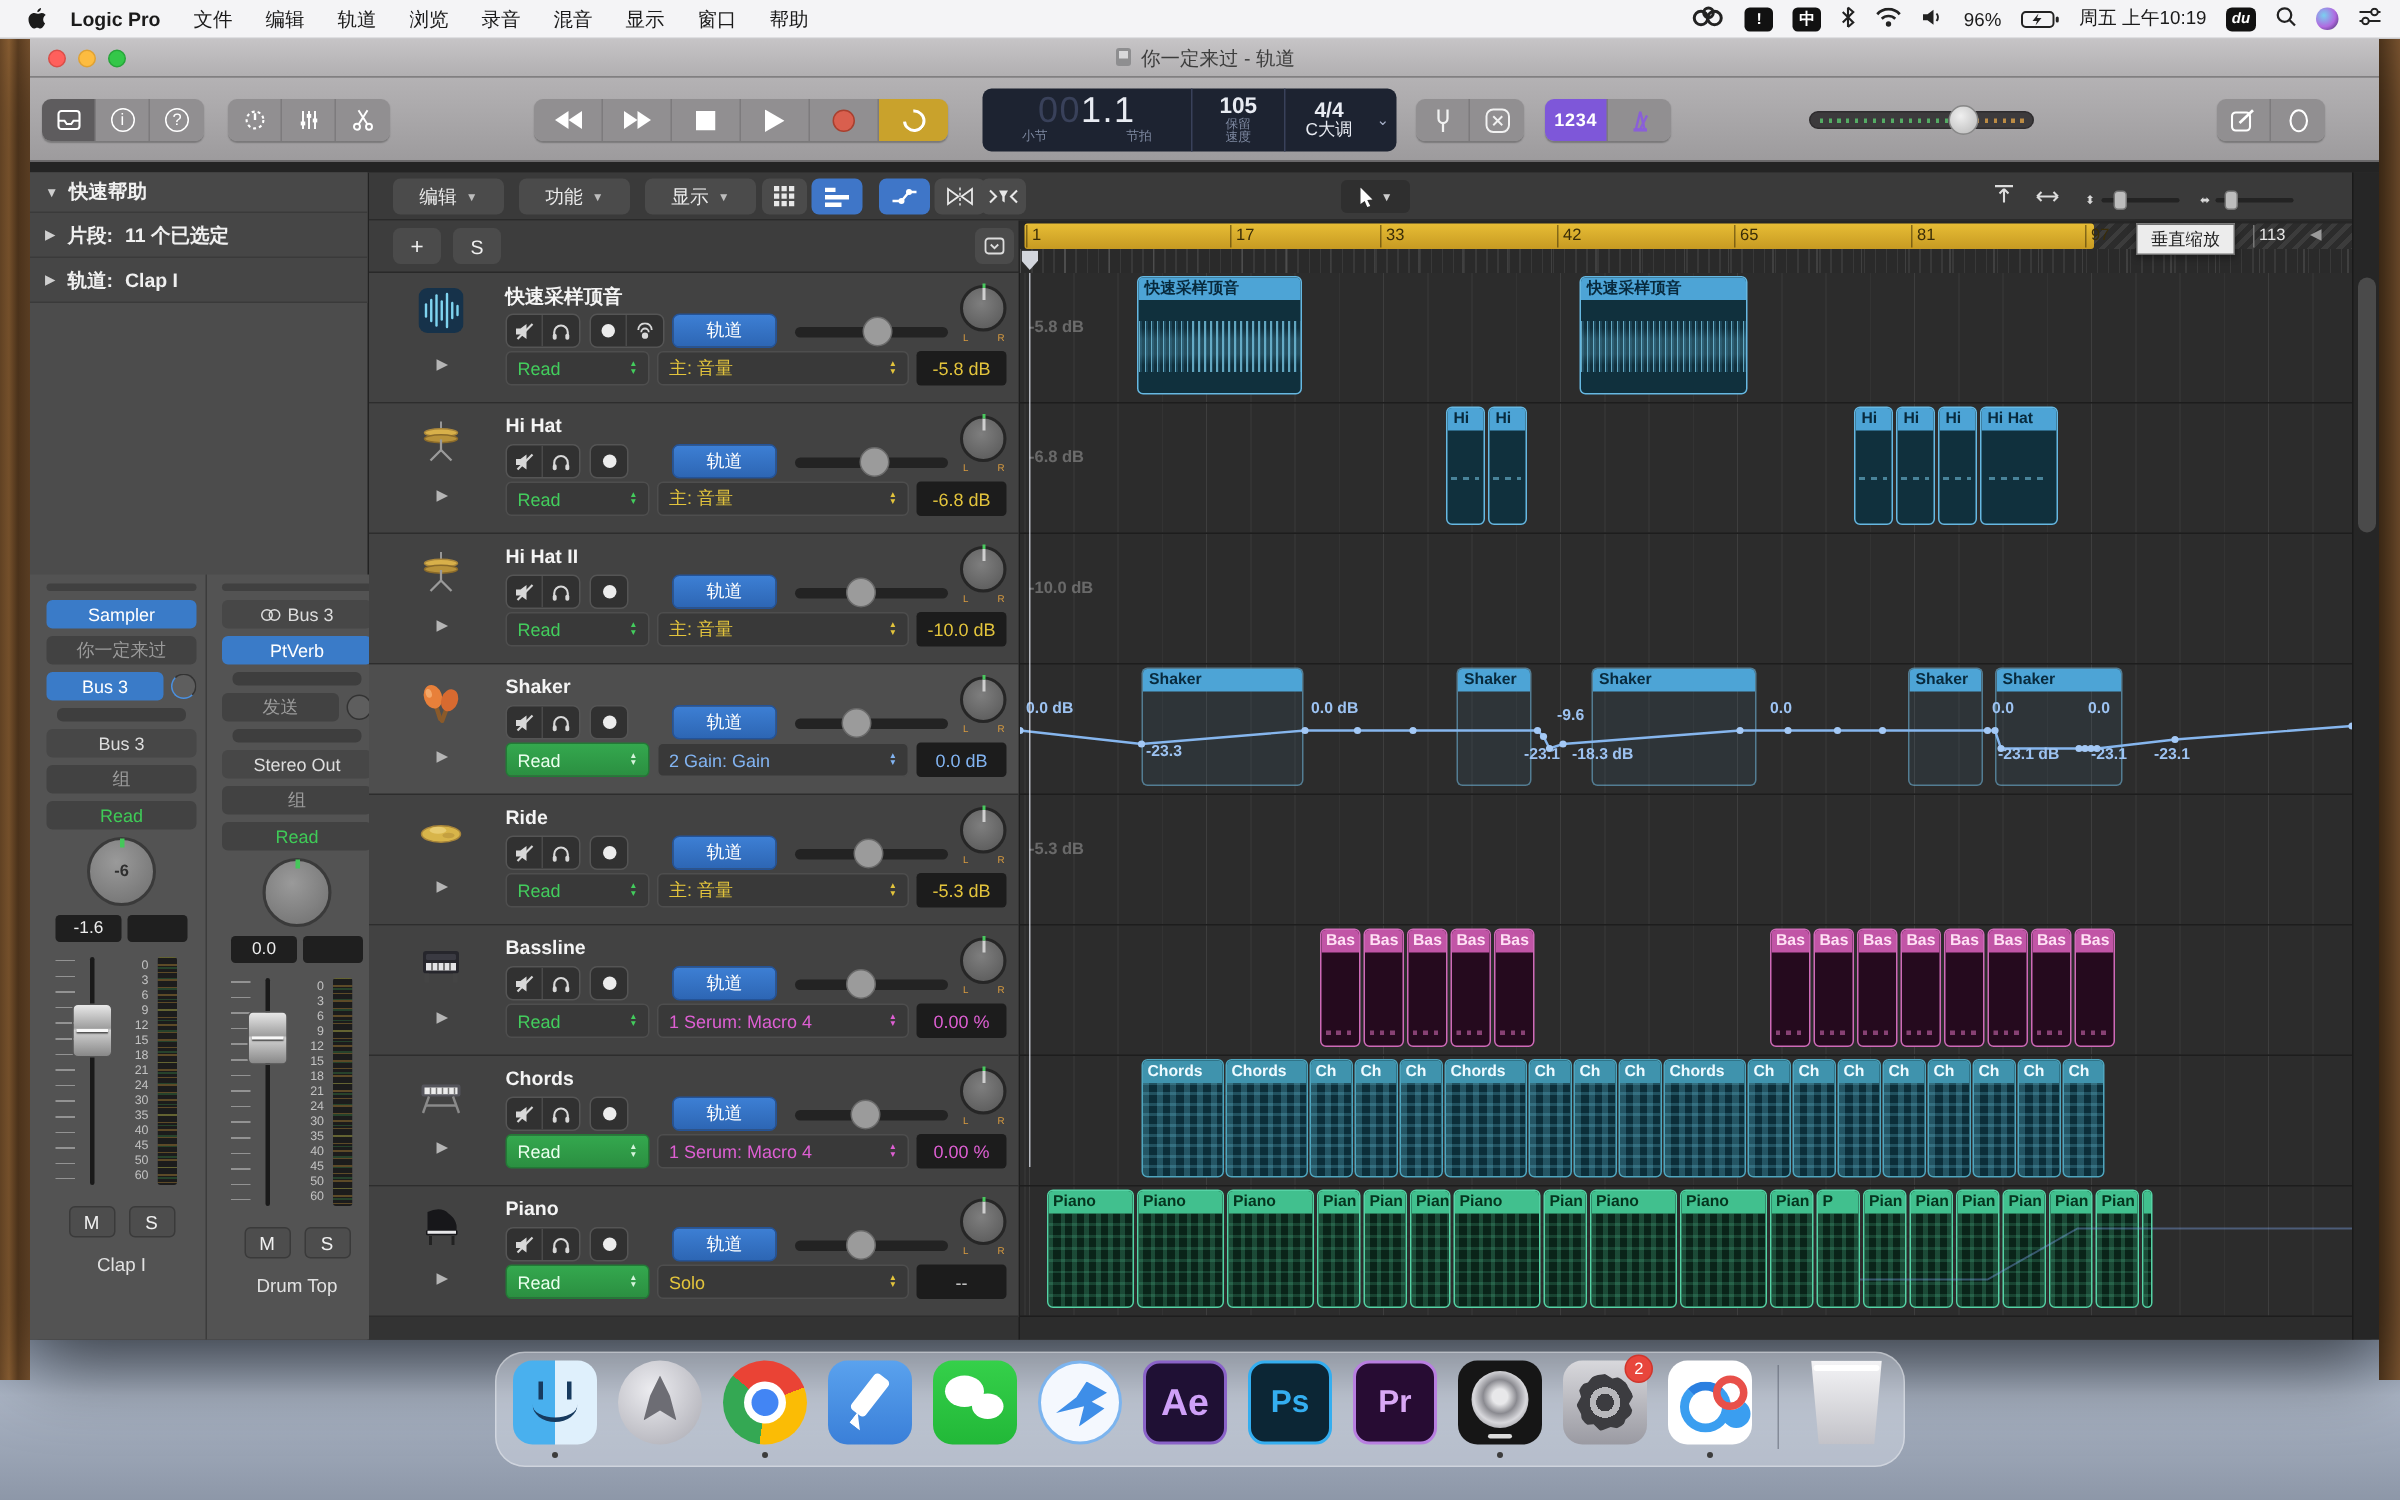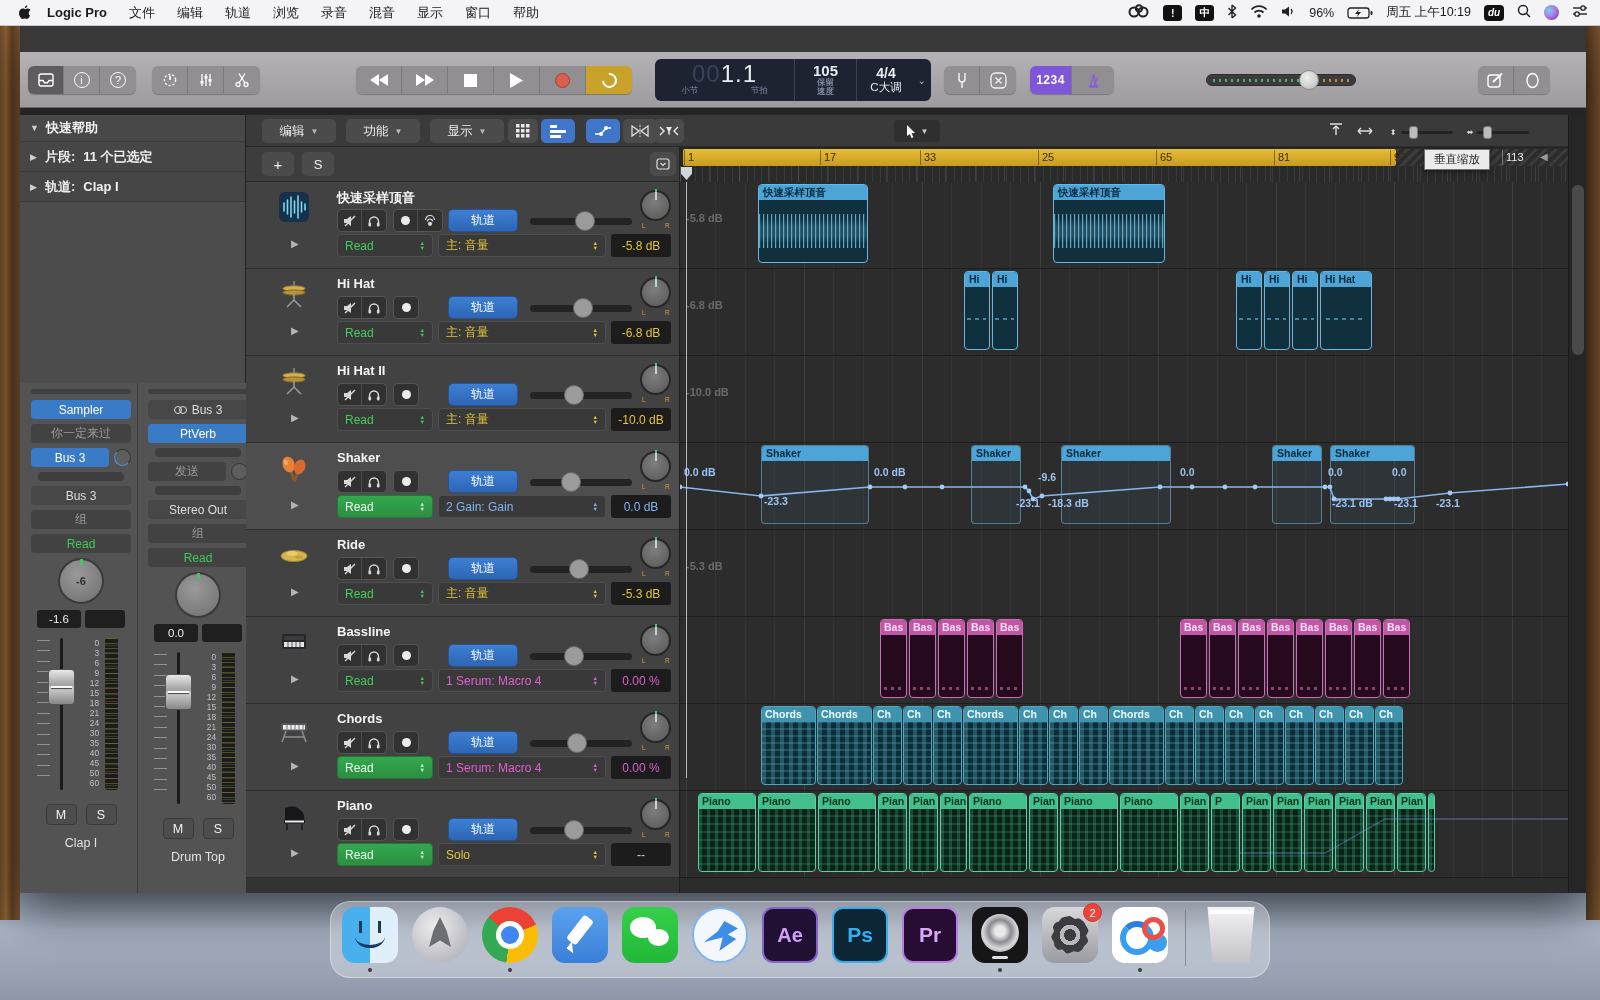--- a/index.html
+++ b/index.html
@@ -53,21 +53,21 @@
   
   #lcd{position:absolute;left:635px;top:7px;width:276px;height:42px;background:#1d2331;border-radius:6px;
     display:flex;color:#e8ebf2;}
   .lcd-sec{border-right:1px solid #39415a;display:flex;flex-direction:column;align-items:center;justify-content:center;position:relative;}
   #lcd-pos{width:140px;}
   #lcd-pos .big{font-size:24px;letter-spacing:1px;line-height:22px;}
   #lcd-pos .ghost{color:#39415a;}
   .lcd-sub{display:flex;width:100%;justify-content:space-around;font-size:8.5px;color:#7d88a0;}
   #lcd-tempo{width:62px;}
   #lcd-tempo .t1{font-size:15px;font-weight:bold;line-height:14px;}
-  #lcd-tempo .t2,#lcd-tempo .t3{font-size:8.5px;color:#7d88a0;line-height:9px;font-weight:bold;}
+  #lcd-tempo .t2,#lcd-tempo .t3{font-size:8.5px;color:#7d88a0;line-height:9px;}
   #lcd-sig{width:58px;border-right:none;}
   #lcd-sig .s1{font-size:14px;font-weight:bold;line-height:15px;}
   #lcd-sig .s2{font-size:11.5px;line-height:13px;}
   #lcd-chev{position:absolute;right:5px;top:16px;color:#aab4cc;font-size:10px;}
   .pill-purple{background:#7e57d9 !important;color:#fff;font-size:12px;font-weight:bold;letter-spacing:.5px;}
   
   #master-vol{position:absolute;left:1186px;top:22px;width:150px;height:12px;background:#3c3a3c;border-radius:6px;
     border:1px solid #2e2c2e;}
   #master-vol .dots-g{position:absolute;left:6px;top:4px;width:88px;height:3px;
     background:repeating-linear-gradient(90deg,rgba(90,200,110,.8) 0 2px,transparent 2px 6px);}
@@ -257,21 +257,21 @@
   .ic-notes::after{content:"";position:absolute;left:16px;top:36px;width:9px;height:9px;background:#fff;
     clip-path:polygon(0 100%,100% 0,100% 100%);transform:rotate(128deg);}
   .ic-wechat{background:linear-gradient(180deg,#35d04a,#22b838);position:relative;}
   .ic-wechat::before{content:"";position:absolute;left:8px;top:10px;width:26px;height:21px;border-radius:50%;background:#fff;}
   .ic-wechat::after{content:"";position:absolute;left:26px;top:22px;width:21px;height:17px;border-radius:50%;background:#fff;
     box-shadow:-14px 13px 0 -9px #fff;}
   .ic-xunlei{border-radius:50%;background:#f4f8fe;border:2px solid #7cb4ee;position:relative;}
   .ic-xunlei::before{content:"";position:absolute;left:10px;top:12px;width:34px;height:30px;background:#3e8ee8;
     clip-path:polygon(60% 0,100% 25%,70% 45%,95% 60%,45% 100%,55% 55%,0 70%,40% 35%);}
   .ic-ae{background:#1f1034;border:2.5px solid #8a63c8;display:flex;align-items:center;justify-content:center;
-    color:#cfa0f8;font-size:20px;font-weight:bold;border-radius:11px;}
+    color:#cfa0f8;font-size:25px;font-weight:bold;border-radius:11px;}
   .ic-ps{background:#0c2635;border:2.5px solid #34aef0;display:flex;align-items:center;justify-content:center;
     color:#34aef0;font-size:21px;font-weight:bold;border-radius:11px;}
   .ic-pr{background:#270c33;border:2.5px solid #b87fe0;display:flex;align-items:center;justify-content:center;
     color:#d9a8f5;font-size:21px;font-weight:bold;border-radius:11px;}
   .ic-logic{background:#161616;position:relative;}
   .ic-logic::before{content:"";position:absolute;left:9px;top:7px;width:38px;height:38px;border-radius:50%;
     background:radial-gradient(circle at 50% 45%,#e8e8ea 0 18%,#8a8a90 40%,#d8d8dc 62%,#6a6a70 100%);}
   .ic-logic::after{content:"";position:absolute;left:20px;bottom:4px;width:16px;height:3px;background:#ddd;border-radius:2px;}
   .ic-settings{background:linear-gradient(180deg,#d8d8dc,#9a9aa2);display:flex;align-items:center;justify-content:center;position:relative;}
   .gear{width:38px;height:38px;border-radius:50%;background:
@@ -349,20 +349,32 @@
       <span><svg width="16" height="12" viewBox="0 0 16 12">
             <line x1="1" y1="3" x2="15" y2="3" stroke="#222" stroke-width="1.4"></line>
             <circle cx="11" cy="3" r="2.2" fill="#f4f4f6" stroke="#222" stroke-width="1.3"></circle>
             <line x1="1" y1="9" x2="15" y2="9" stroke="#222" stroke-width="1.4"></line>
             <circle cx="5" cy="9" r="2.2" fill="#f4f4f6" stroke="#222" stroke-width="1.3"></circle>
           </svg></span>
     </div>
   </div>
 
   <div id="window">
+    <div id="titlebar">
+      <div class="tl" id="tl-close"></div>
+      <div class="tl" id="tl-min"></div>
+      <div class="tl" id="tl-zoom"></div>
+      <div id="title-center">
+        <span><svg width="12" height="14" viewBox="0 0 12 14">
+              <rect x="1" y="1" width="10" height="12" rx="2" fill="#8e8e90"></rect>
+              <rect x="3" y="3" width="6" height="5" fill="#d8d8da"></rect>
+            </svg></span>
+        <span>你一定来过 - 轨道</span>
+      </div>
+    </div>
 
     <div id="toolbar">
       <div class="tbgrp" style="left:8px;">
         <div class="tbtn active-dark">
             <svg width="16" height="14" viewBox="0 0 16 14">
               <rect x="1" y="1" width="14" height="12" rx="2" fill="none" stroke="#fff" stroke-width="1.4"></rect>
               <path d="M1 7.5 h4 l1.5 2.2 h3 L11 7.5 h4" fill="none" stroke="#fff" stroke-width="1.4"></path>
             </svg>
           </div>
         <div class="tbtn">
@@ -709,21 +721,21 @@
           </div>
       </div>
 
       <div id="ruler">
         <div id="ruler-hatch" style="left:716px;"></div>
         <div id="cycle-band" style="left: 3px; width: 713px;"></div>
         <div id="ruler-nums">
             <div class="ruler-num" style="left: 4px;">1</div>
             <div class="ruler-num" style="left: 140px;">17</div>
             <div class="ruler-num" style="left: 240px;">33</div>
-            <div class="ruler-num" style="left: 358px;">25</div>
+            <div class="ruler-num" style="left: 358px;">42</div>
             <div class="ruler-num" style="left: 476px;">65</div>
             <div class="ruler-num" style="left: 594px;">81</div>
             <div class="ruler-num" style="left: 710px;">97</div>
             <div class="ruler-num outside" style="left: 822px;">113</div>
           </div>
         <div id="ruler-ticks"></div>
         <div id="playhead-marker"></div>
         <span id="scroll-arrow" style="left:860px;">◀</span>
         <div id="zoom-tooltip" style="left:744px;">垂直缩放</div>
       </div>

